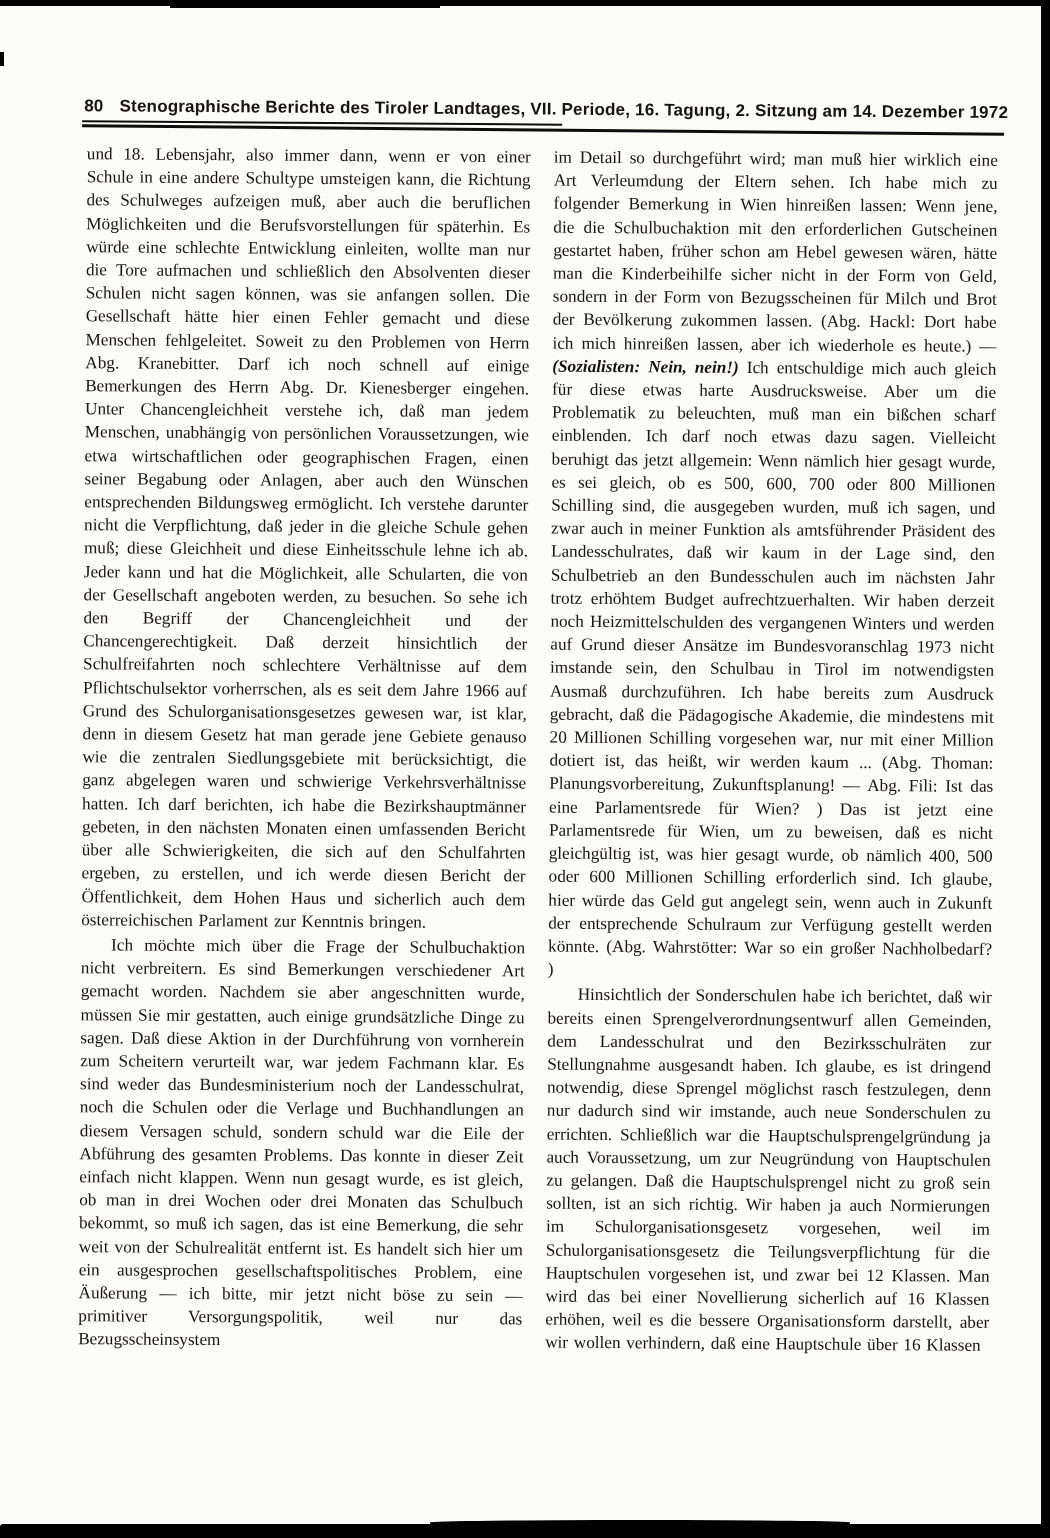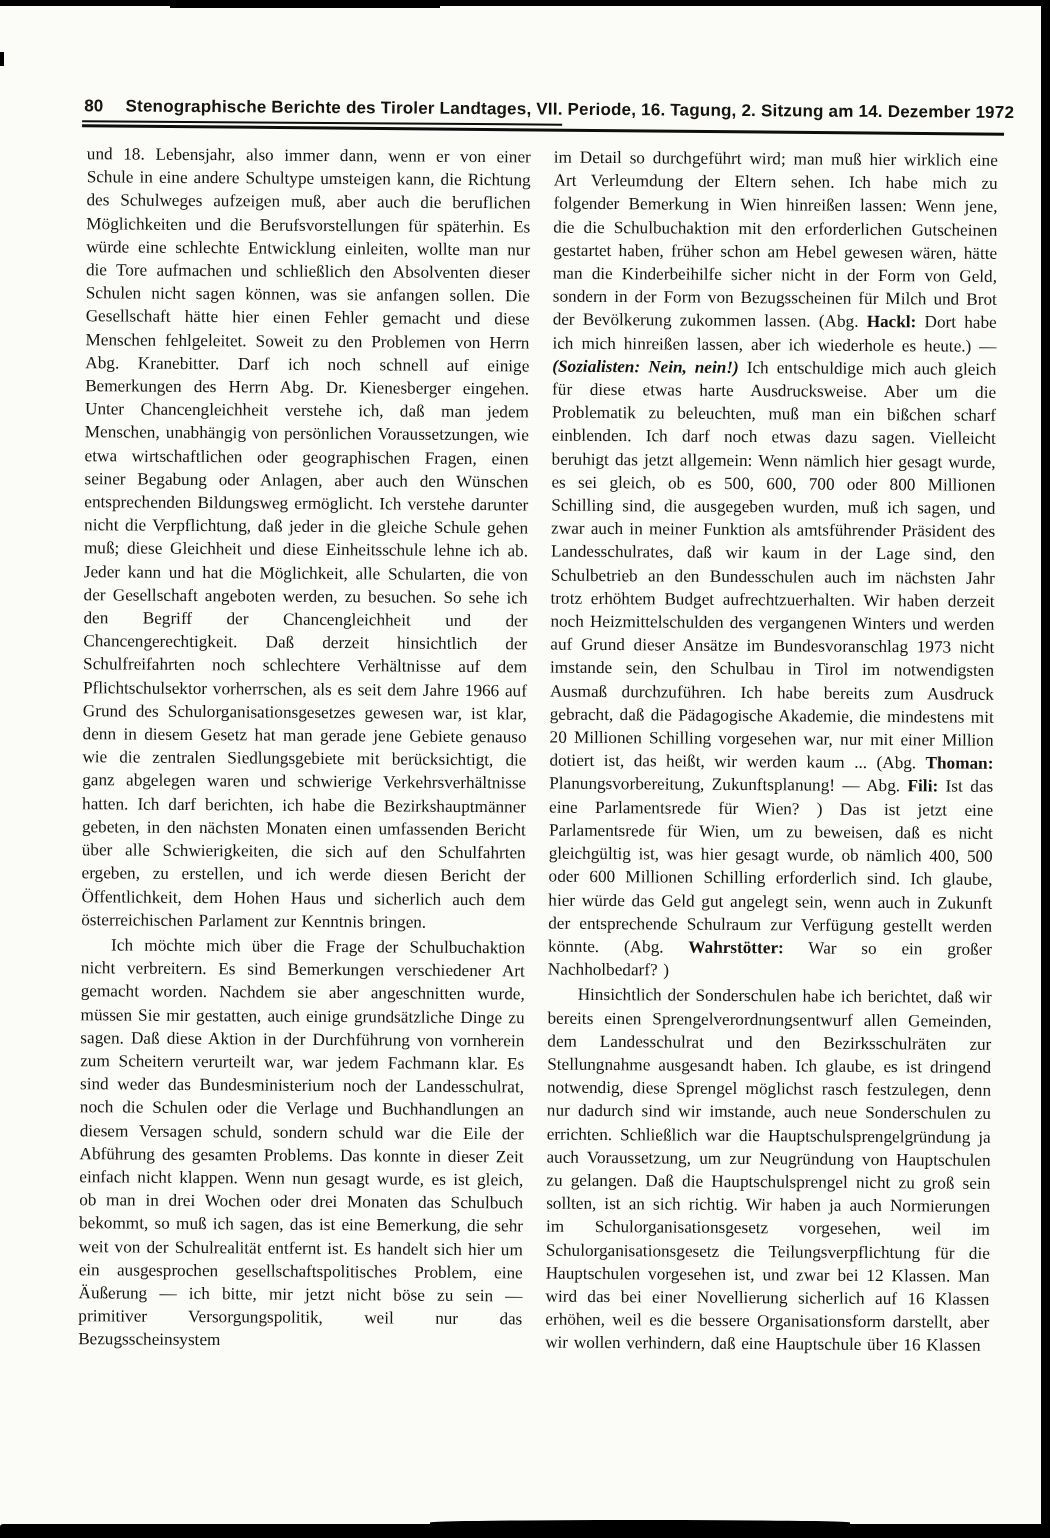--- a/index.html
+++ b/index.html
@@ -32,39 +32,39 @@
   .page-header{
     margin:96px 10px 0 85px;
     display:flex;
     align-items:baseline;
     font-family:"Liberation Sans", sans-serif;
     font-weight:700;
     font-size:17px;
     letter-spacing:.2px;
     white-space:nowrap;
   }
-  .page-number{margin-right:22px;}
+  .page-number{margin-right:16px;}
   .rule-short{height:2px;background:#0d0d0d;margin:4px 0 2px 83px;width:480px;}
   .rule-long{height:3px;background:#0d0d0d;margin:0 0 0 83px;width:922px;transform:rotate(0.12deg);transform-origin:left center;}
 
   .columns{
     display:flex;
     margin:15px 0 0 88px;
     gap:23px;
   }
   .col{
     width:444px;
     font-size:17.2px;
     line-height:23.2px;
     text-align:justify;
     word-spacing:1.4px;
   }
   .col p{margin:0 0 2px 0;}
   .col p.indent{text-indent:30px;}
-  .bold{font-weight:700;}
+  .bold{font-weight:400;}
   .bold-italic{font-weight:700;font-style:italic;}
 </style>
 </head>
 <body>
 
 <div class="content">
   <div class="page-header">
     <span class="page-number">80</span>
     <span>Stenographische Berichte des Tiroler Landtages, VII. Periode, 16. Tagung, 2. Sitzung am 14. Dezember 1972</span>
   </div>

